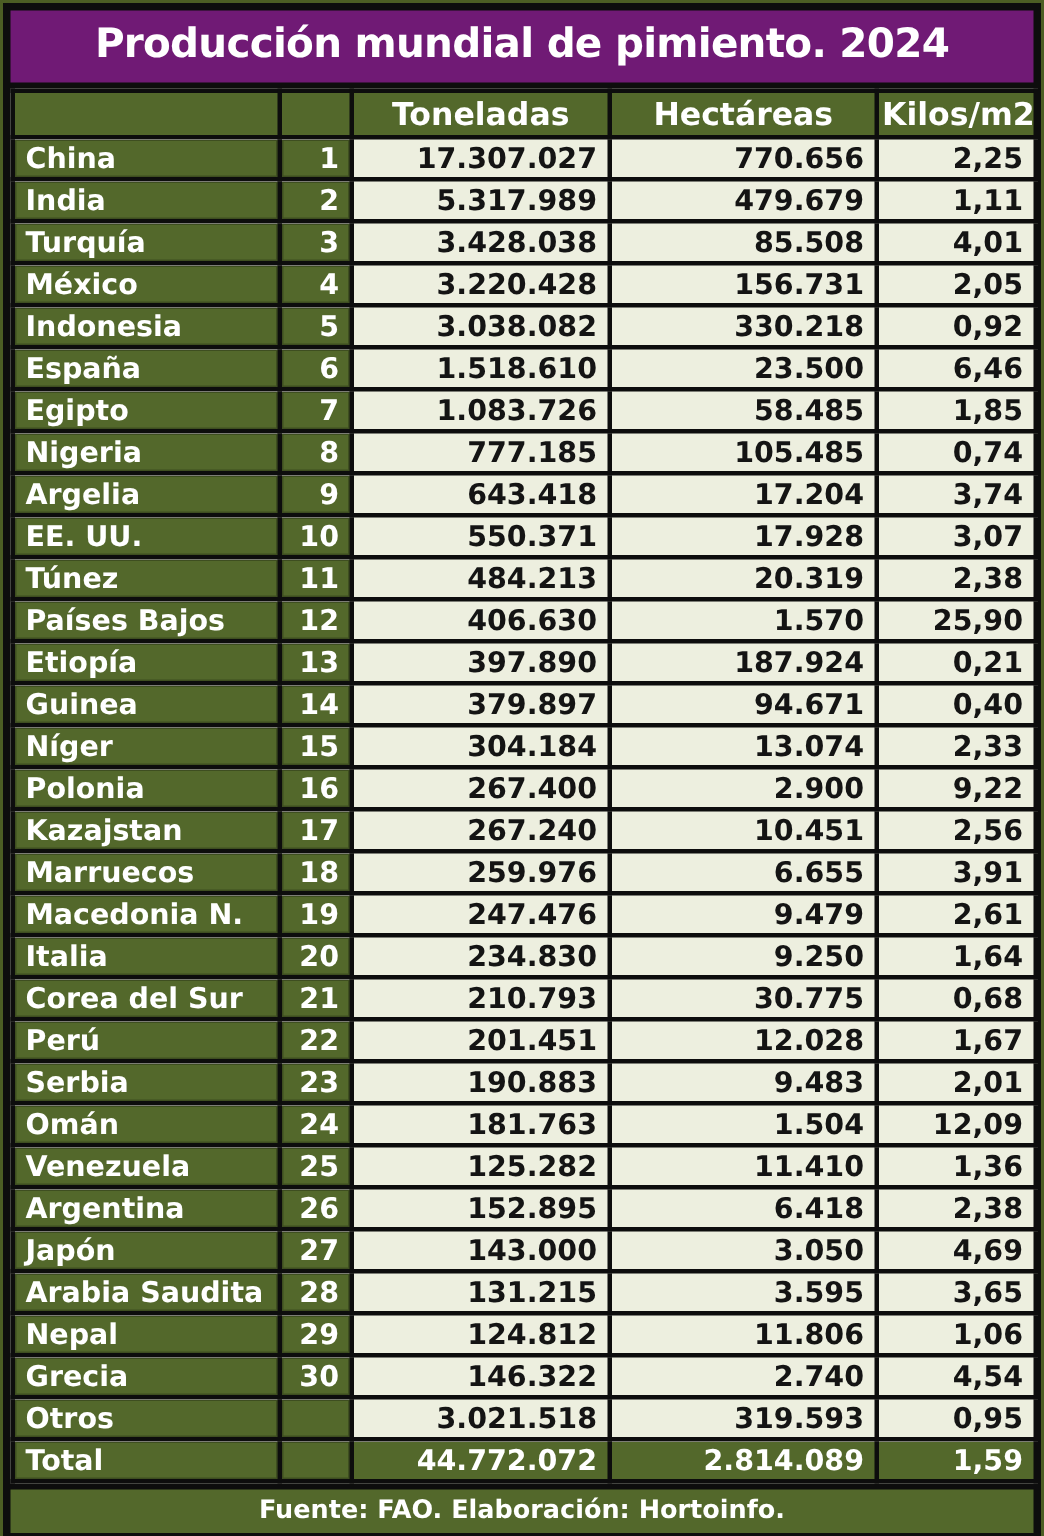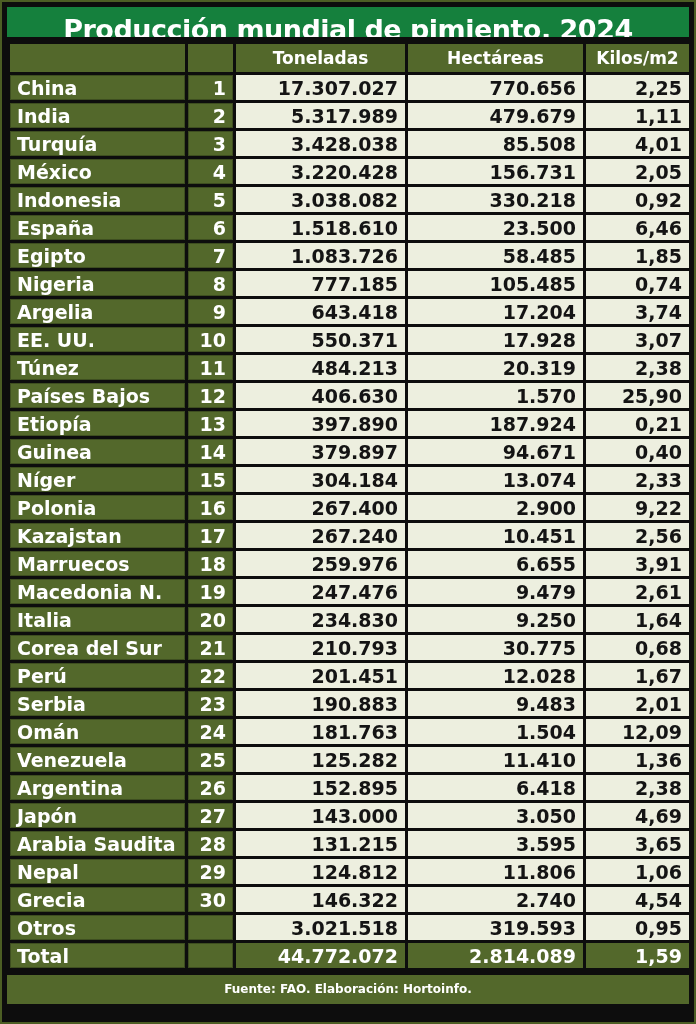--- a/index.html
+++ b/index.html
@@ -12,26 +12,26 @@
     box-sizing: border-box;
     width: 696px;
     min-height: 1024px;
     border: 2px solid #4c5e24;
     background: #0d0d0d;
     padding: 5px;
     display: flex;
     flex-direction: column;
   }
   .title-bar {
-    background: #15803d;
+    background: #701a75;
     color: #ffffff;
     font-weight: bold;
     font-size: 27px;
     text-align: center;
-    height: 30px;
+    height: 48px;
     line-height: 46px;
     letter-spacing: -0.5px;
     margin-bottom: 4px;
     white-space: nowrap;
     overflow: hidden;
   }
   table.data {
     border-collapse: collapse;
     table-layout: fixed;
     width: 682px;
@@ -42,21 +42,21 @@
     height: 25px;
     padding: 0 7px;
     overflow: hidden;
     white-space: nowrap;
     font-weight: bold;
   }
   table.data th {
     height: 28px;
     background: #53682b;
     color: #ffffff;
-    font-size: 17px;
+    font-size: 21px;
     text-align: center;
     padding: 0 2px;
   }
   td.c-country {
     background: #53682b;
     color: #ffffff;
     font-size: 19px;
     text-align: left;
     box-shadow: inset 0 0 0 1px rgba(0,0,0,0.25);
   }
@@ -78,21 +78,21 @@
   tr.total td.c-num {
     background: #53682b;
     color: #ffffff;
     border-top-width: 3px;
     border-bottom-width: 3px;
   }
   .footer-bar {
     background: #53682b;
     color: #ffffff;
     font-weight: bold;
-    font-size: 12px;
+    font-size: 17px;
     text-align: center;
     height: 29px;
     line-height: 29px;
     margin-top: 4px;
   }
 </style>
 </head>
 <body>
 
 <div class="board">

